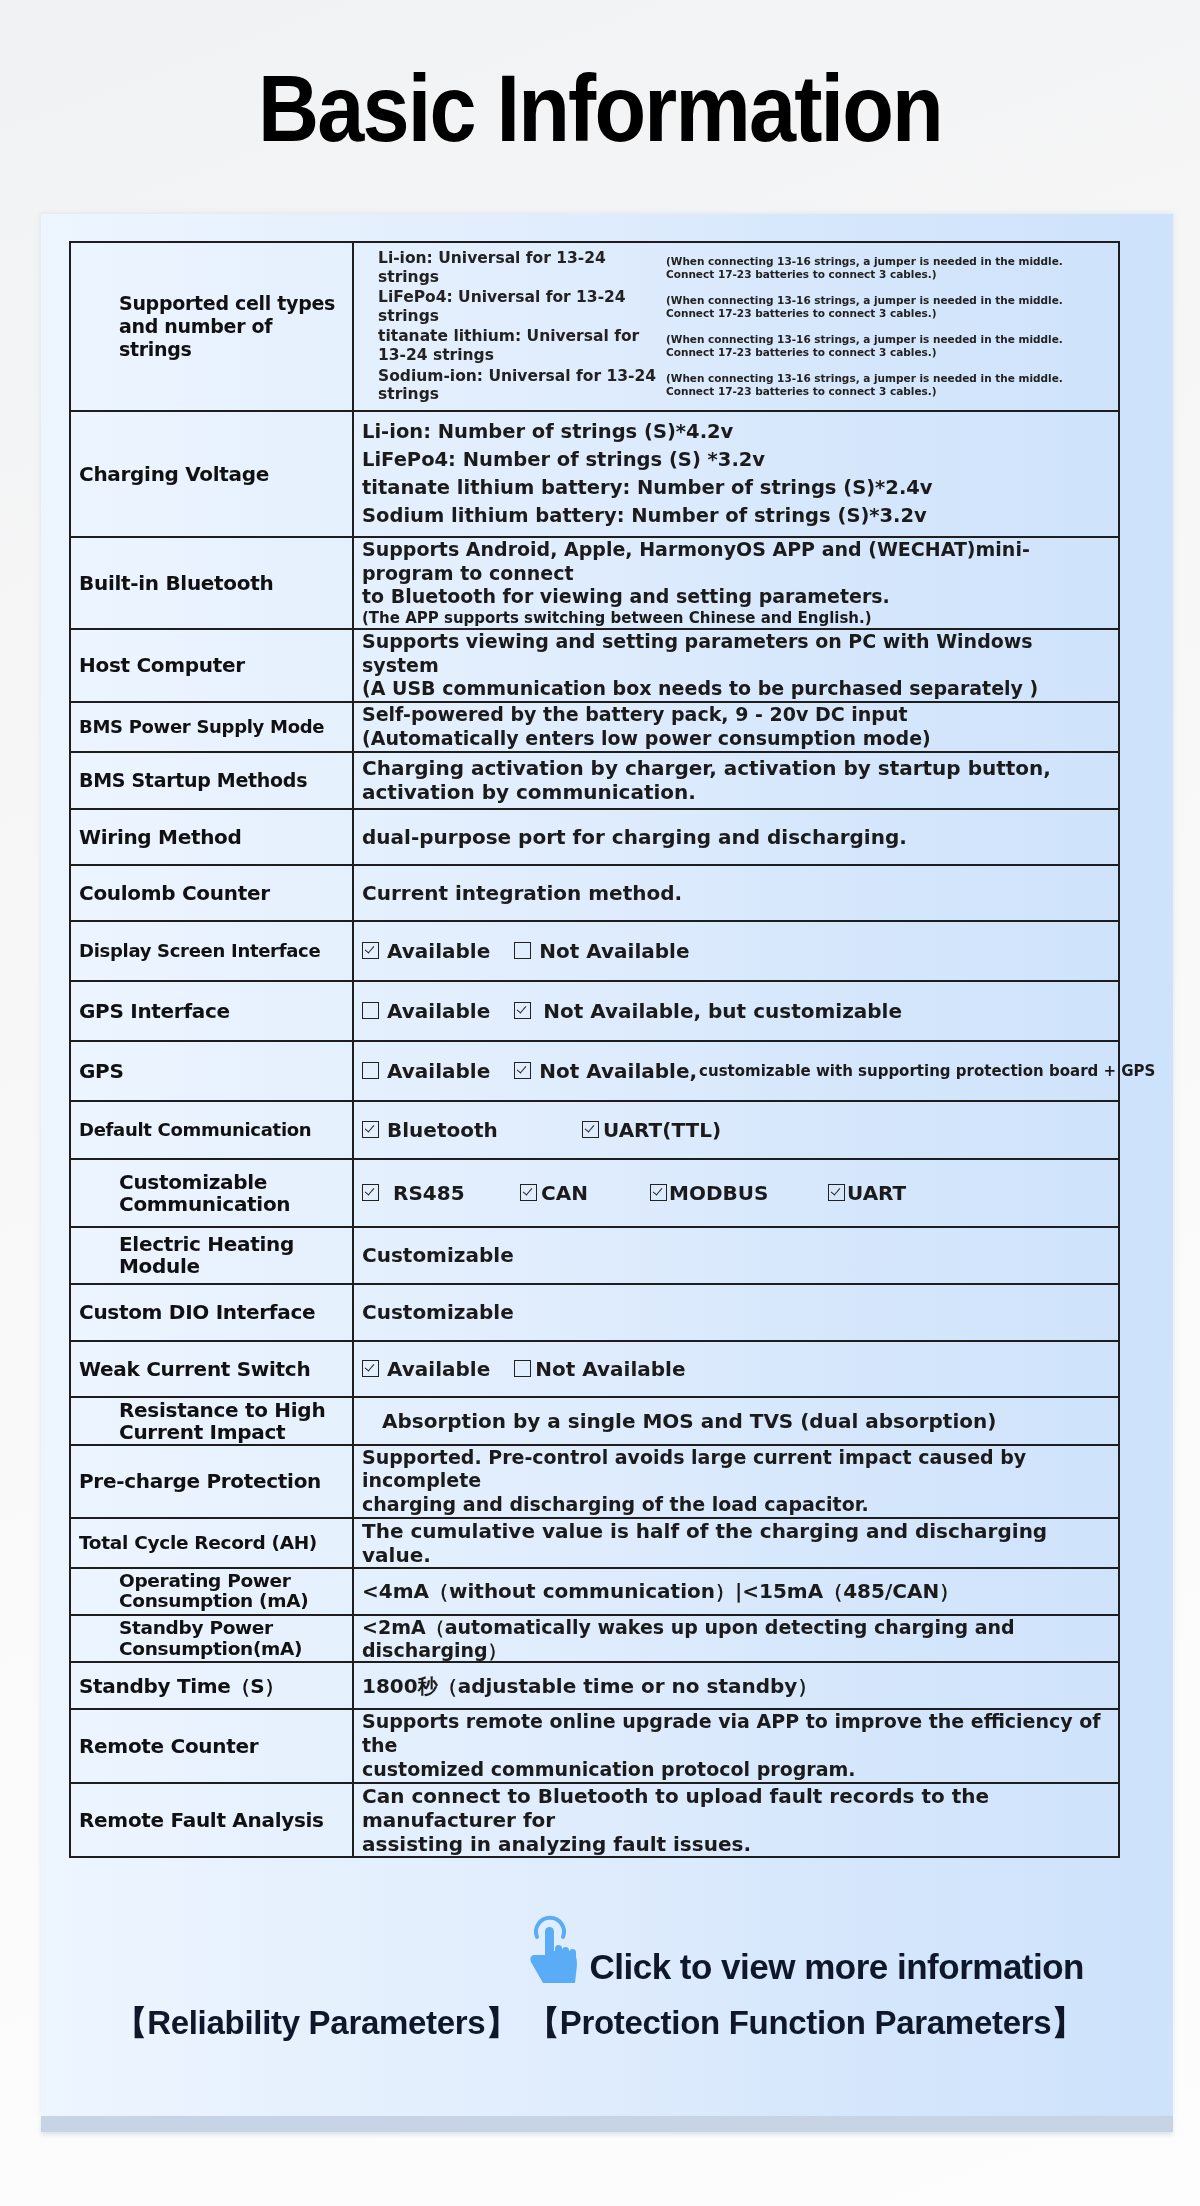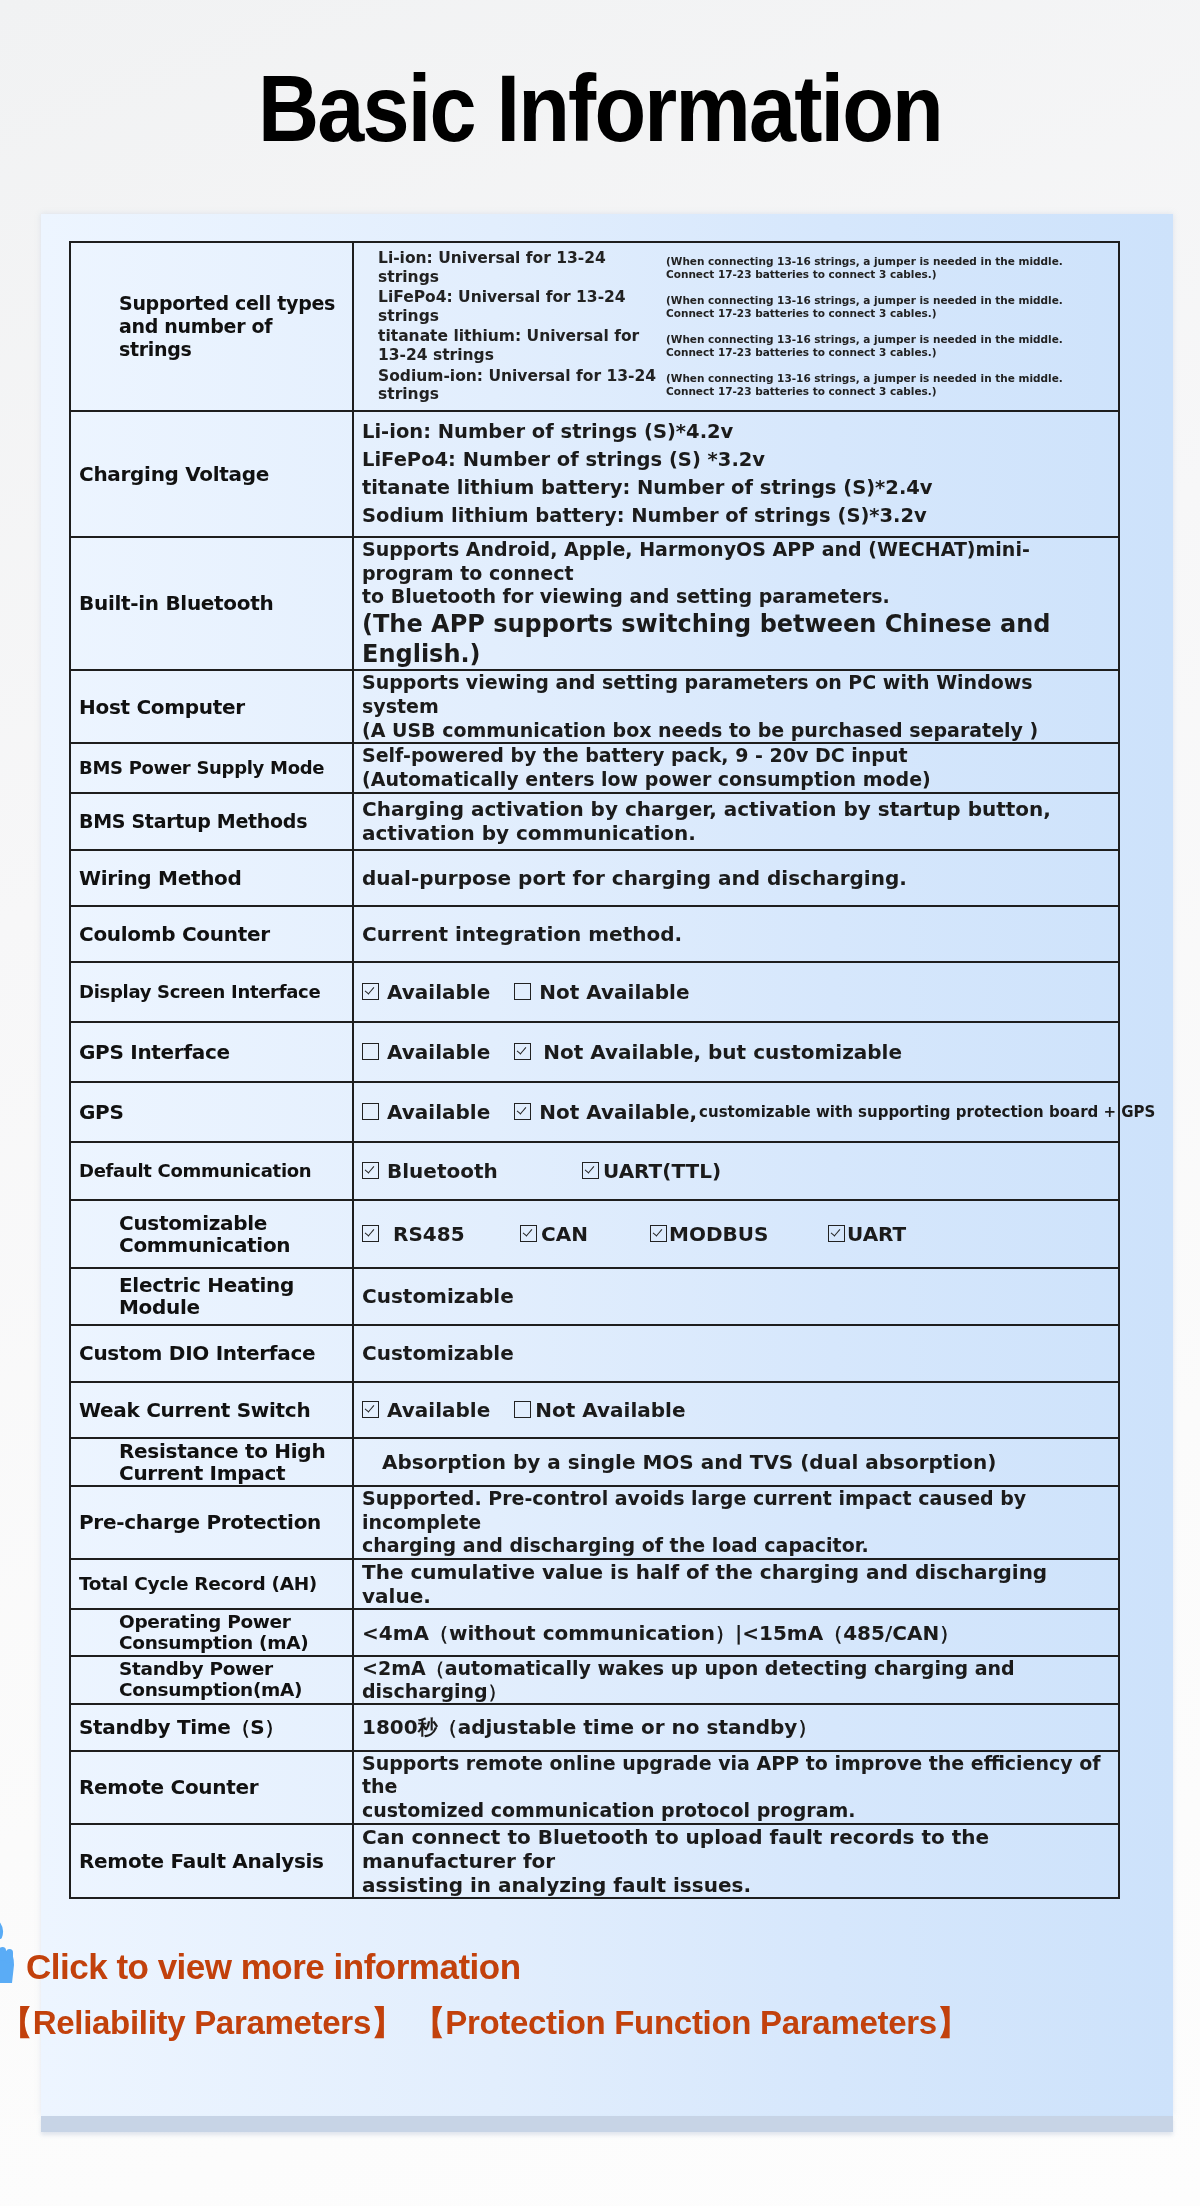--- a/index.html
+++ b/index.html
@@ -46,22 +46,22 @@
     display: inline-block; width: 17px; height: 17px; border: 1.6px solid #222;
     box-sizing: border-box; margin-right: 8px; position: relative; background: transparent;
   }
   .box.checked::after {
     content: ""; position: absolute; left: 4px; top: 1px; width: 4px; height: 8px;
     border-right: 1.6px solid #222; border-bottom: 1.6px solid #222; transform: rotate(40deg);
   }
   .gps-note { font-size: 15px; margin-left: 2px; }
   .comm .opt { margin-right: 0; }
   .cta {
-    position: absolute; left: 0; top: 1915px; width: 1084px; text-align: left;
-    font-family: "Liberation Sans", sans-serif; font-weight: 700; color: #c2410c;
+    position: absolute; left: 0; top: 1915px; width: 1084px; text-align: right;
+    font-family: "Liberation Sans", sans-serif; font-weight: 700; color: #0f172a;
   }
   .cta-line1 { display: inline-flex; align-items: flex-end; font-size: 35px; letter-spacing: -0.5px; margin-left: -40px; }
   .hand-icon { width: 62px; height: 72px; margin-right: 4px; }
   .cta-line2 { margin-top: 10px; font-size: 33px; letter-spacing: -0.3px; }
   .cta-link { cursor: pointer; }
 </style>
 </head>
 <body>
 
 <div class="title">Basic Information</div>
@@ -96,21 +96,21 @@
         <div class="voltage-line">titanate lithium battery: Number of strings (S)*2.4v</div>
         <div class="voltage-line">Sodium lithium battery: Number of strings (S)*3.2v</div>
       </td>
     </tr>
 
     <tr style="height:87px">
       <td class="label">Built-in Bluetooth</td>
       <td class="value small">
         <div>Supports Android, Apple, HarmonyOS APP and (WECHAT)mini-program to connect</div>
         <div>to Bluetooth for viewing and setting parameters.</div>
-        <div style="font-size:24px">(The APP supports switching between Chinese and English.)</div>
+        <div style="font-size:15px">(The APP supports switching between Chinese and English.)</div>
       </td>
     </tr>
 
     <tr style="height:57px">
       <td class="label">Host Computer</td>
       <td class="value small">
         <div>Supports viewing and setting parameters on PC with Windows system</div>
         <div>(A USB communication box needs to be purchased separately )</div>
       </td>
     </tr>

